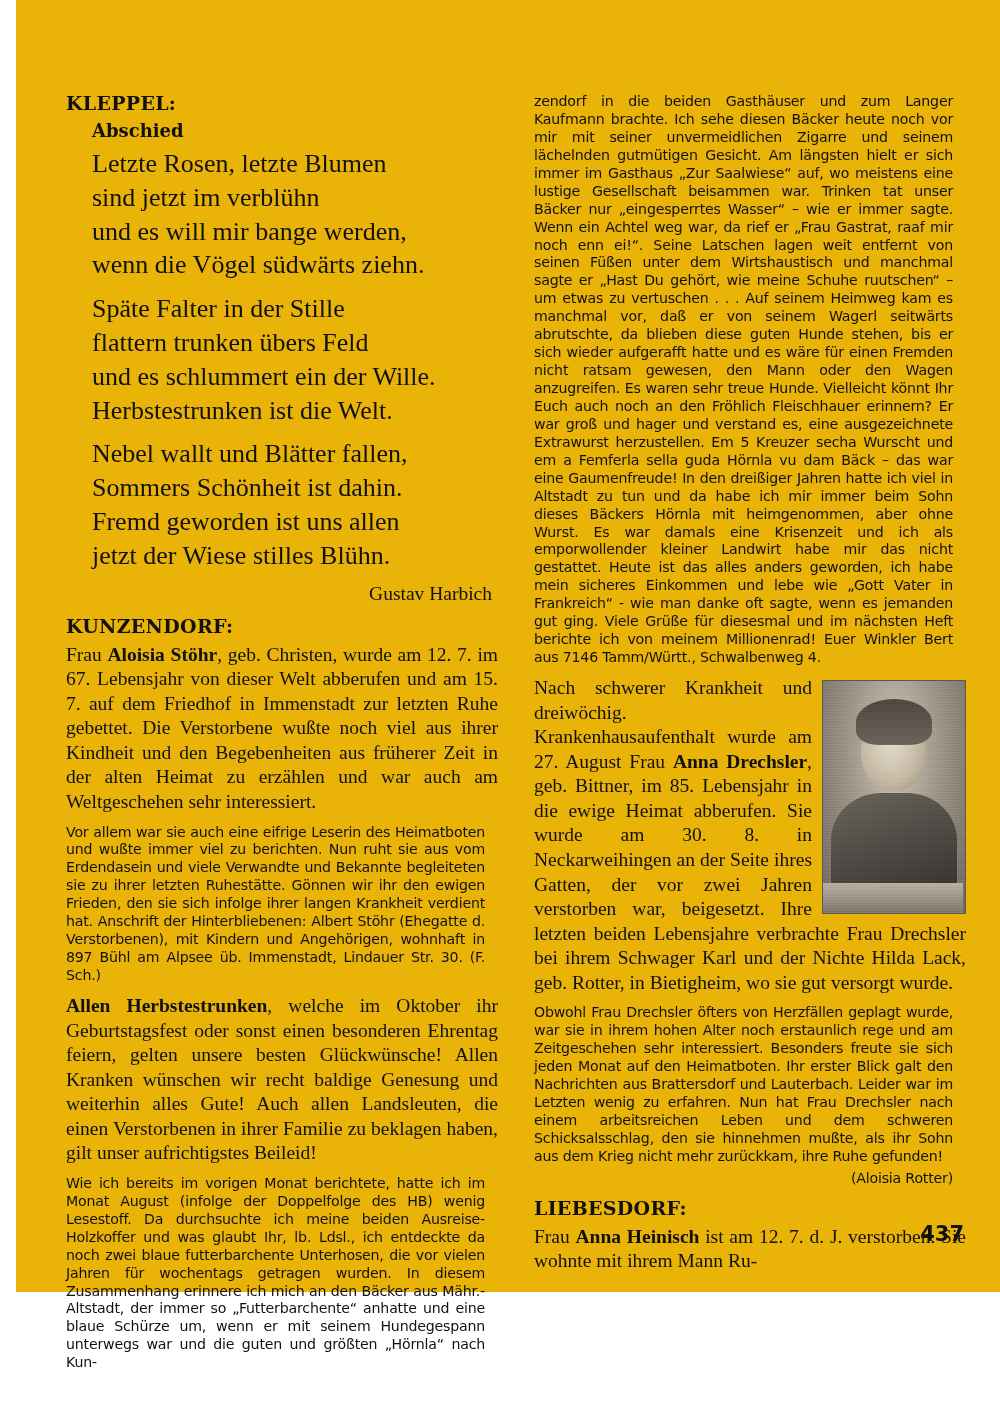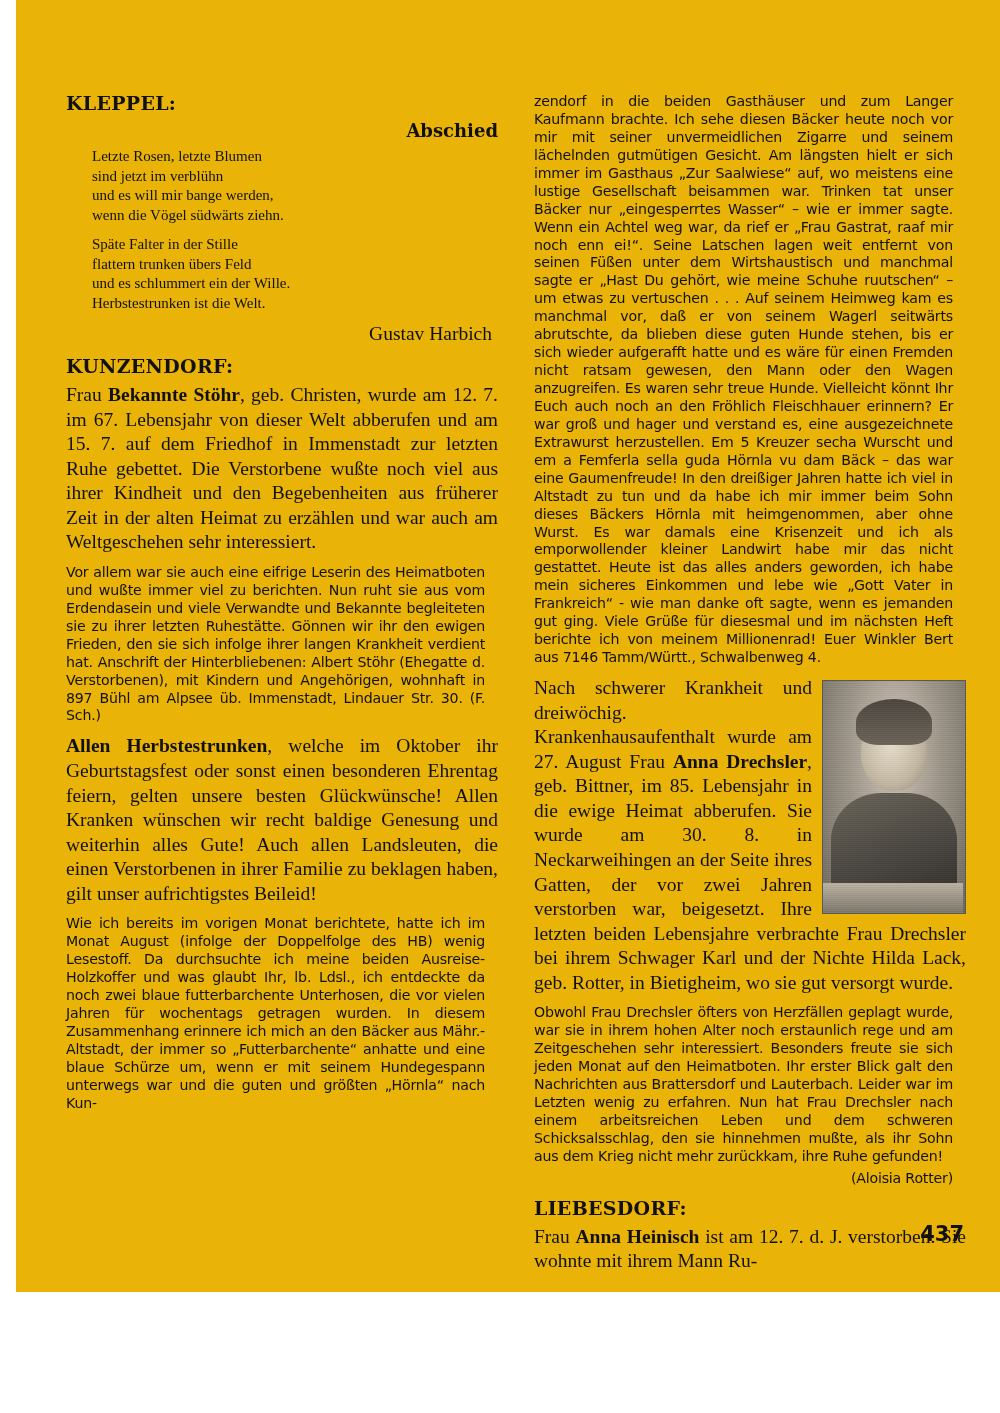--- a/index.html
+++ b/index.html
@@ -44,24 +44,23 @@
     font-weight: bold;
     font-size: 19px;
     letter-spacing: 0.3px;
     margin: 0 0 6px 0;
   }
   .poem-title {
     font-family: "DejaVu Serif", serif;
     font-weight: bold;
     font-size: 18px;
     margin: 0 0 4px 26px;
-    text-align: right;
   }
   .poem-stanza {
-    font-size: 15px;
+    font-size: 26px;
     line-height: 1.30;
     margin: 6px 0 10px 26px;
   }
   .poem-sign {
     font-size: 19.5px;
     text-align: right;
     margin: 0 6px 10px 0;
   }
   .body-large {
     font-size: 19.5px;
@@ -144,26 +143,27 @@
   <div class="columns">
 
     <div class="col col-left">
 
       <h2 class="sect-head">KLEPPEL:</h2>
 
       <h3 class="poem-title">Abschied</h3>
 
       <p class="poem-stanza">Letzte Rosen, letzte Blumen<br>sind jetzt im verblühn<br>und es will mir bange werden,<br>wenn die Vögel südwärts ziehn.</p>
       <p class="poem-stanza">Späte Falter in der Stille<br>flattern trunken übers Feld<br>und es schlummert ein der Wille.<br>Herbstestrunken ist die Welt.</p>
+      <p class="poem-stanza">Nebel wallt und Blätter fallen,<br>Sommers Schönheit ist dahin.<br>Fremd geworden ist uns allen<br>jetzt der Wiese stilles Blühn.</p>
 
       <p class="poem-sign">Gustav Harbich</p>
 
       <h2 class="sect-head">KUNZENDORF:</h2>
 
-      <p class="body-large">Frau <b>Bekannte Stöhr</b>, geb. Christen, wurde am 12. 7. im 67. Lebensjahr von dieser Welt abberufen und am 15. 7. auf dem Friedhof in Immenstadt zur letzten Ruhe gebettet. Die Verstorbene wußte noch viel aus ihrer Kindheit und den Begebenheiten aus früherer Zeit in der alten Heimat zu erzählen und war auch am Weltgeschehen sehr interessiert.</p>
+      <p class="body-large">Frau <b>Aloisia Stöhr</b>, geb. Christen, wurde am 12. 7. im 67. Lebensjahr von dieser Welt abberufen und am 15. 7. auf dem Friedhof in Immenstadt zur letzten Ruhe gebettet. Die Verstorbene wußte noch viel aus ihrer Kindheit und den Begebenheiten aus früherer Zeit in der alten Heimat zu erzählen und war auch am Weltgeschehen sehr interessiert.</p>
 
       <p class="cond-block">Vor allem war sie auch eine eifrige Leserin des Heimatboten und wußte immer viel zu berichten. Nun ruht sie aus vom Erdendasein und viele Verwandte und Bekannte begleiteten sie zu ihrer letzten Ruhestätte. Gönnen wir ihr den ewigen Frieden, den sie sich infolge ihrer langen Krankheit verdient hat. Anschrift der Hinterbliebenen: Albert Stöhr (Ehegatte d. Verstorbenen), mit Kindern und Angehörigen, wohnhaft in 897 Bühl am Alpsee üb. Immenstadt, Lindauer Str. 30. (F. Sch.)</p>
 
       <p class="body-large"><b>Allen Herbstestrunken</b>, welche im Oktober ihr Geburtstagsfest oder sonst einen besonderen Ehrentag feiern, gelten unsere besten Glückwünsche! Allen Kranken wünschen wir recht baldige Genesung und weiterhin alles Gute! Auch allen Landsleuten, die einen Verstorbenen in ihrer Familie zu beklagen haben, gilt unser aufrichtigstes Beileid!</p>
 
       <p class="cond-block">Wie ich bereits im vorigen Monat berichtete, hatte ich im Monat August (infolge der Doppelfolge des HB) wenig Lesestoff. Da durchsuchte ich meine beiden Ausreise-Holzkoffer und was glaubt Ihr, lb. Ldsl., ich entdeckte da noch zwei blaue futterbarchente Unterhosen, die vor vielen Jahren für wochentags getragen wurden. In diesem Zusammenhang erinnere ich mich an den Bäcker aus Mähr.-Altstadt, der immer so „Futterbarchente“ anhatte und eine blaue Schürze um, wenn er mit seinem Hundegespann unterwegs war und die guten und größten „Hörnla“ nach Kun-</p>
 
     </div>
 
     <div class="col col-right">

